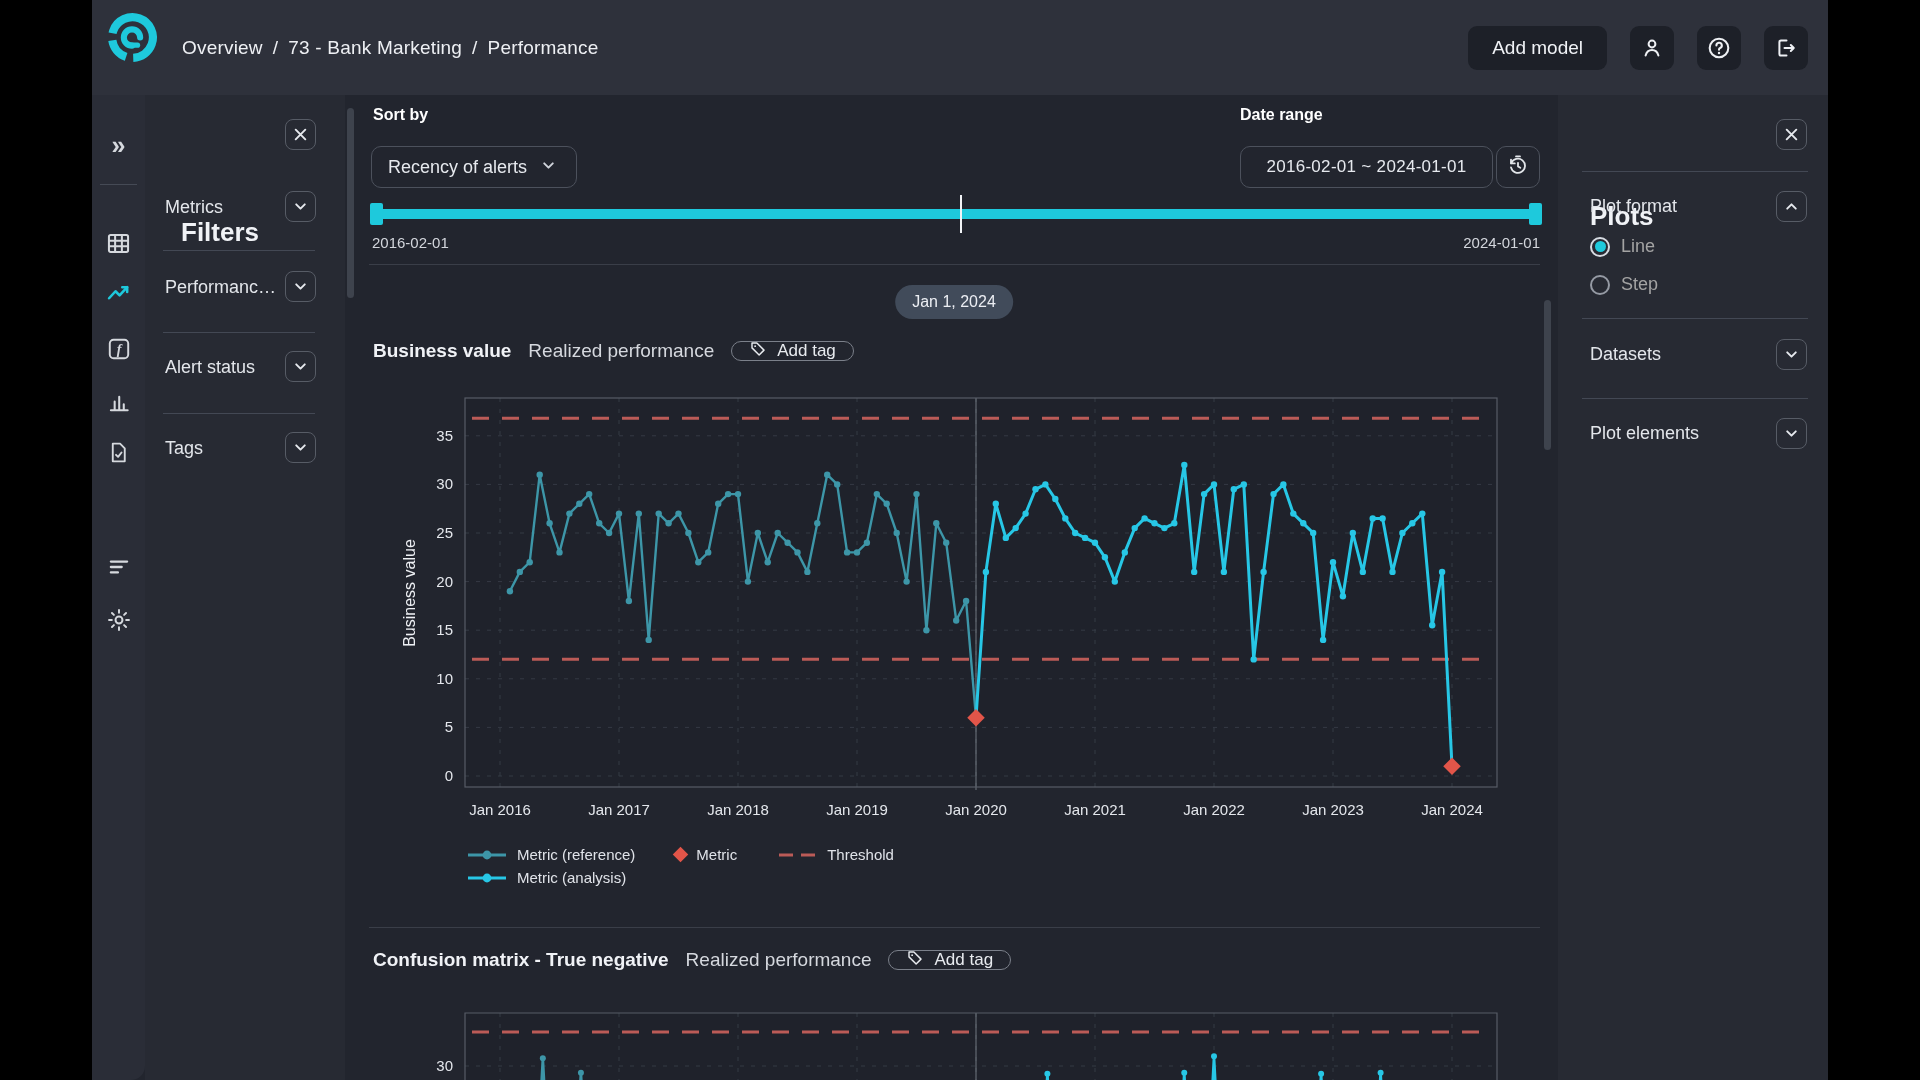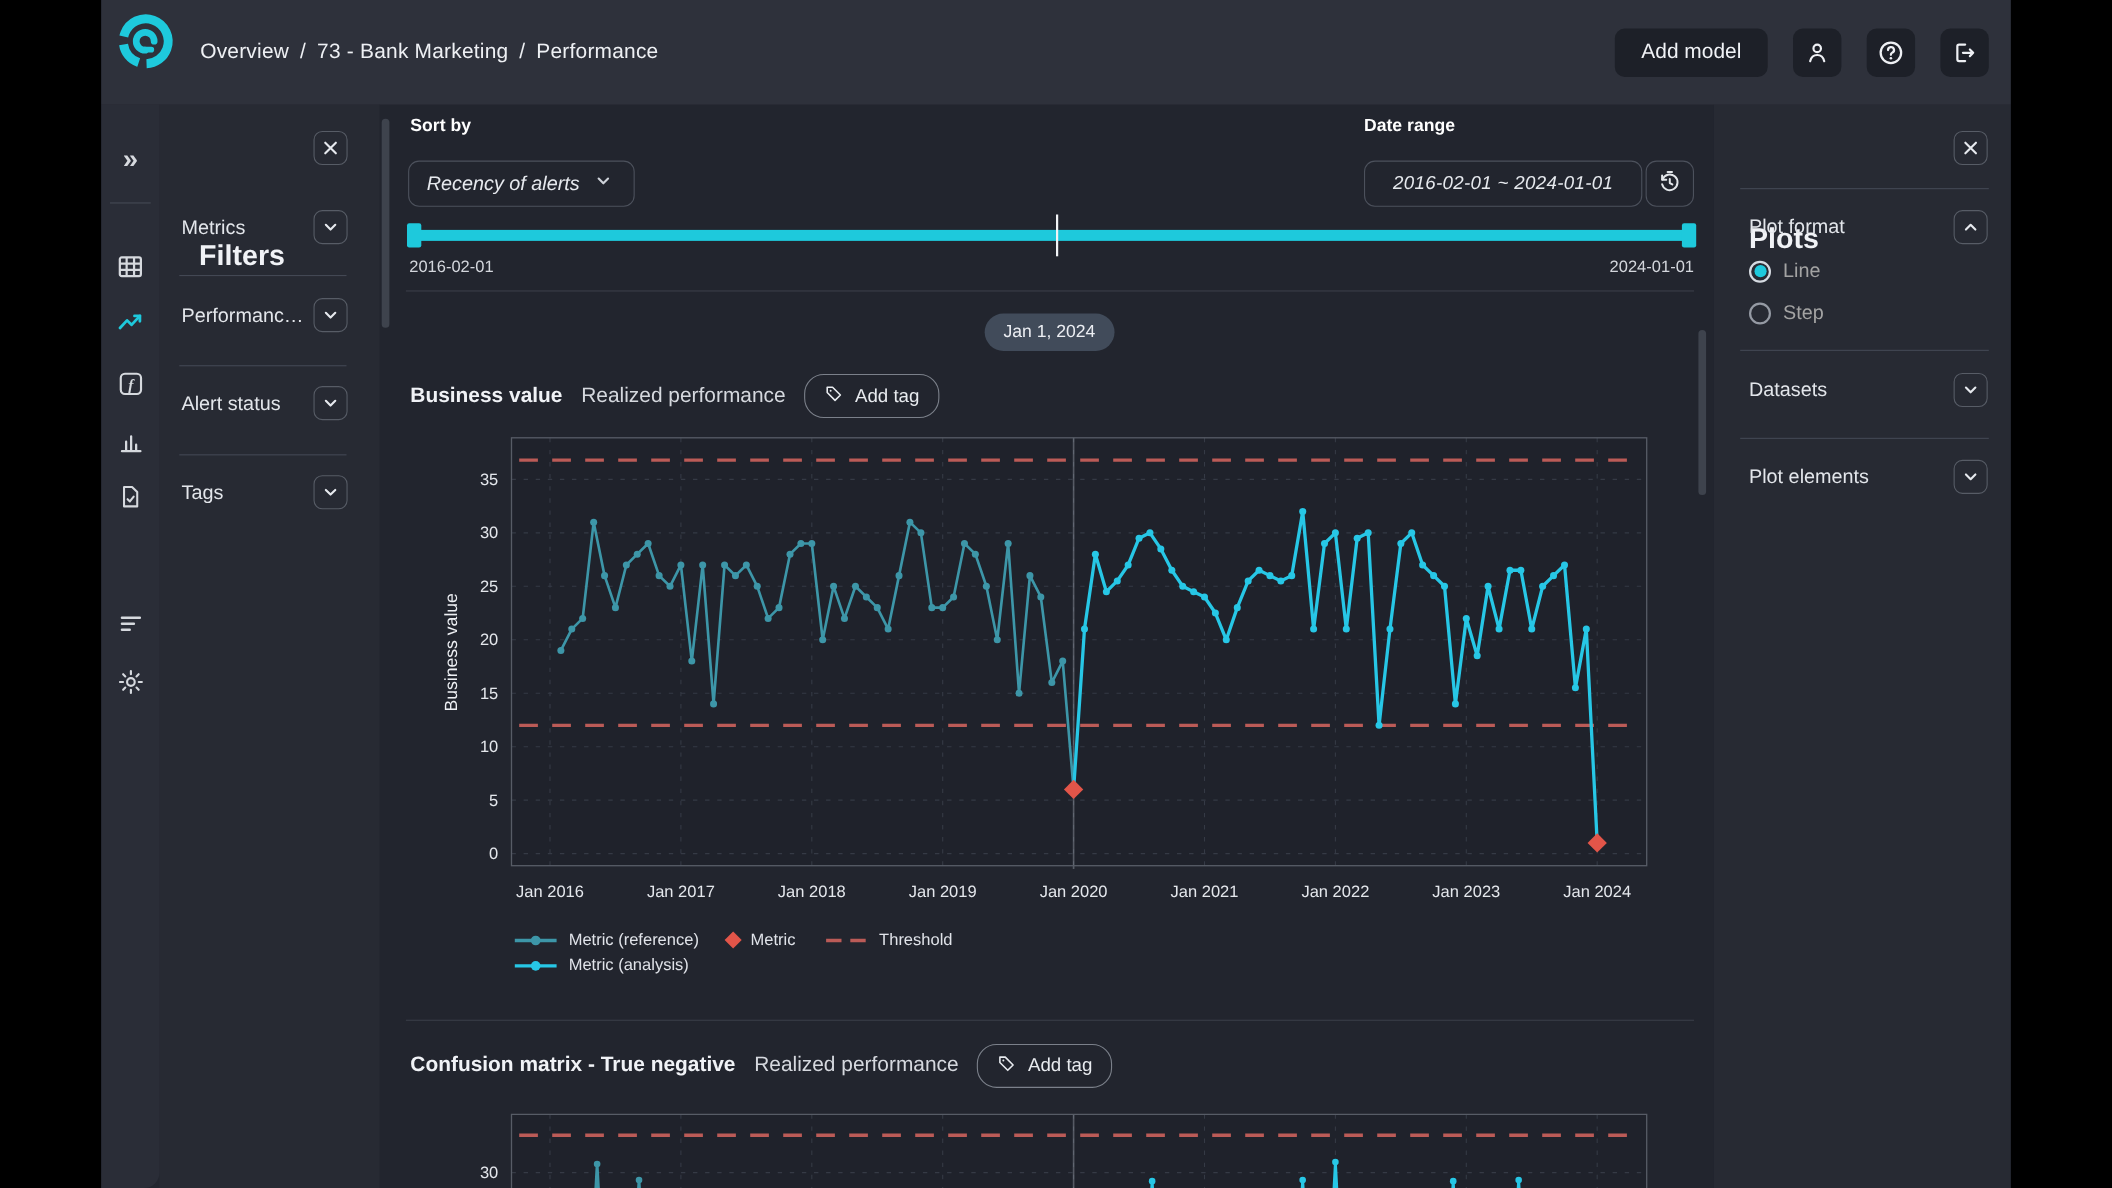--- a/index.html
+++ b/index.html
@@ -46,49 +46,49 @@
   .radio{width:20px;height:20px;border-radius:50%;box-sizing:border-box;}
   .radio.sel{border:2px solid #d6dbe2;display:flex;align-items:center;justify-content:center;}
   .radio.sel::after{content:"";width:11px;height:11px;border-radius:50%;background:var(--accent);}
   .radio.unsel{border:2px solid #959aa4;}
   .radio-label{font-size:18px;color:#a3a3a3;}
 
   
   .main{position:absolute;left:253px;top:95px;width:1213px;height:985px;background:#22252e;overflow:hidden;z-index:2;}
   .ctrl-label{position:absolute;font-size:16px;font-weight:700;color:#ffffff;}
   .select-box{position:absolute;height:42px;box-sizing:border-box;border:1px solid #4c515c;border-radius:10px;
-              display:flex;align-items:center;gap:14px;padding:0 16px;cursor:pointer;background:transparent;font-style:italic;}
+              display:flex;align-items:center;gap:14px;padding:0 16px;cursor:pointer;background:transparent;}
   .select-box .val{font-size:18px;color:#e6e9ee;}
   .date-input{justify-content:center;}
   .date-input .val{font-size:17px;letter-spacing:.3px;}
   .hist-btn{position:absolute;width:44px;height:42px;box-sizing:border-box;border:1px solid #4c515c;
             border-radius:10px;background:transparent;display:flex;align-items:center;justify-content:center;cursor:pointer;}
 
   .slider{position:absolute;left:27px;top:108px;width:1168px;height:22px;}
   .slider-track{position:absolute;left:0;top:6px;width:100%;height:10px;background:var(--accent);}
   .slider-handle{position:absolute;width:13px;height:22px;top:0;background:var(--accent);border-radius:2px;cursor:ew-resize;}
   .slider-handle.left{left:-2px;} .slider-handle.right{right:-2px;}
   .slider-cursor{position:absolute;left:588px;top:-8px;width:2px;height:38px;background:#f2f4f7;cursor:ew-resize;}
   .slider-dates{position:absolute;left:27px;top:139px;width:1168px;display:flex;justify-content:space-between;
                 font-size:15px;color:#d3d6dc;}
   .h-divider{position:absolute;left:24px;width:1171px;height:1px;background:#3a3e48;}
   .cursor-badge{position:absolute;left:609px;top:190px;transform:translateX(-50%);background:#414b5a;
                 border-radius:17px;padding:8px 17px;font-size:16px;color:#eceef3;white-space:nowrap;cursor:grab;}
 
   .chart-title-row{position:absolute;left:28px;display:flex;align-items:center;gap:17px;}
   .ct-bold{font-size:19px;font-weight:700;color:#f0f2f6;}
   .ct-sub{font-size:19px;color:#d5d8de;}
-  .add-tag{display:flex;align-items:center;gap:10px;height:40px;padding:0 17px;border:1px solid #7b808a;
+  .add-tag{display:flex;align-items:center;gap:10px;height:20px;padding:0 17px;border:1px solid #7b808a;
            border-radius:18px;background:transparent;color:#e8ebef;font-size:17px;font-family:inherit;cursor:pointer;}
   .chart-svg{position:absolute;left:0;}
   .tick{font-family:"Liberation Sans",sans-serif;font-size:15px;fill:#e4e7ec;}
   .axis-label{font-family:"Liberation Sans",sans-serif;font-size:16px;fill:#eef0f4;}
 
   .legend{position:absolute;left:122px;top:751px;display:flex;flex-direction:column;gap:6px;}
-  .legend-row{display:flex;align-items:center;gap:26px;}
+  .legend-row{display:flex;align-items:center;gap:40px;}
   .legend-item{display:flex;align-items:center;gap:10px;font-size:15px;color:#e0e3e9;}
   .diamond{width:11px;height:11px;transform:rotate(45deg);background:var(--alert);}
 
   .scroll-thumb{position:absolute;width:7px;border-radius:4px;background:#3e434d;}
 
   .clickable{cursor:pointer;}
 </style>
 </head>
 <body>
 

